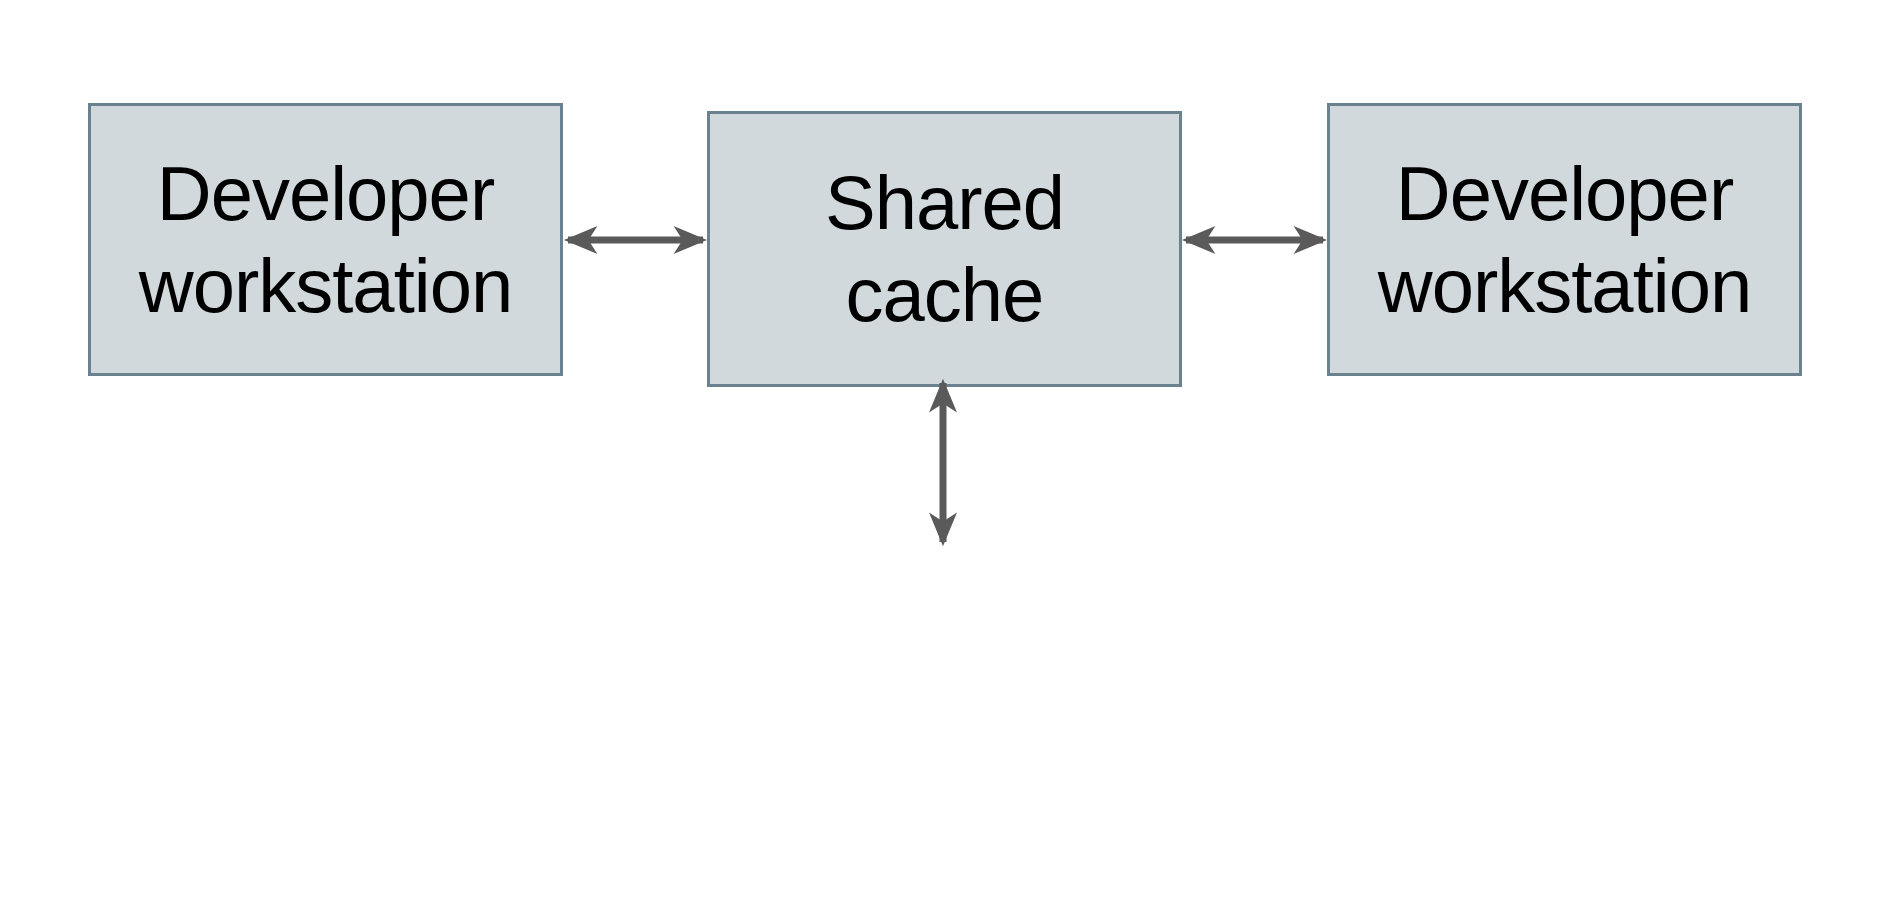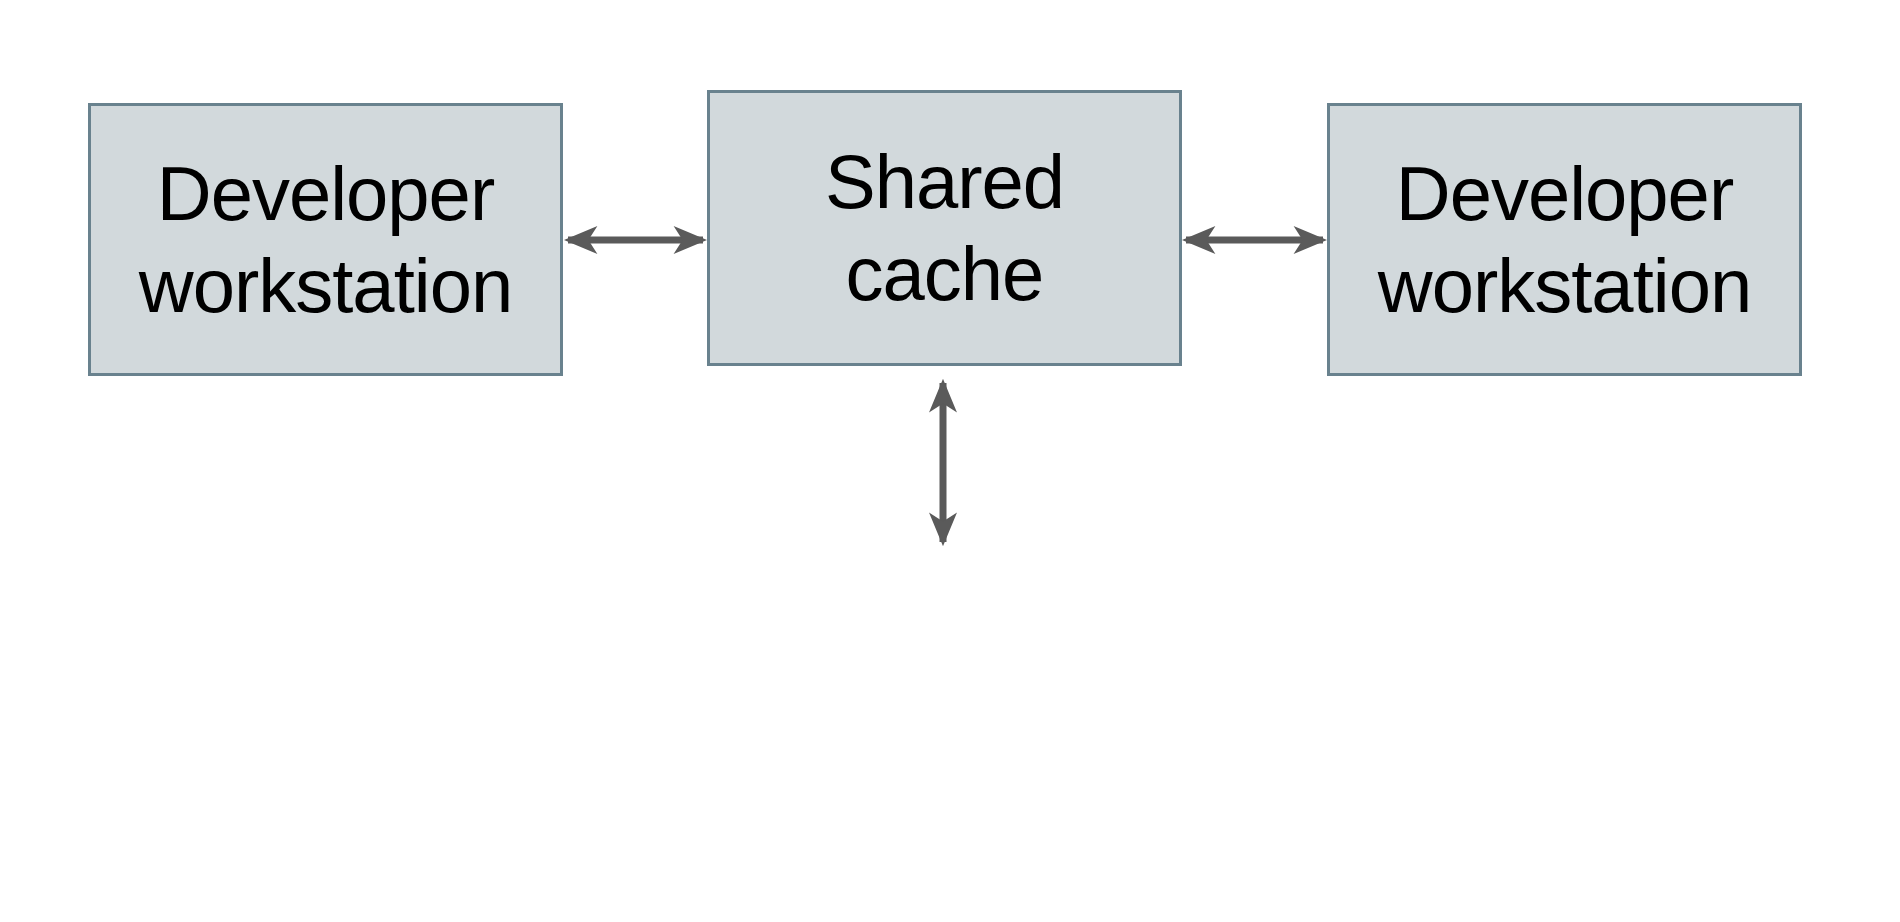--- a/index.html
+++ b/index.html
@@ -32,21 +32,21 @@
     text-align: center;
   }
   .node-label {
     color: var(--text);
     font-size: 76px;
     line-height: 92px;
     white-space: pre-line;
     letter-spacing: -1px;
   }
   .node-left  { left: 88px;   top: 103px; width: 475px; height: 273px; }
-  .node-cache { left: 707px;  top: 90px; width: 475px; height: 276px; }
+  .node-cache { left: 707px;  top: 111px; width: 475px; height: 276px; }
   .node-right { left: 1327px; top: 103px; width: 475px; height: 273px; }
   .node-ci    { left: 707px;  top: 546px; width: 475px; height: 272px; }
   .arrows {
     position: absolute;
     left: 0; top: 0;
     width: 1900px; height: 922px;
     pointer-events: none;
   }
   .edge {
     stroke: var(--arrow);

